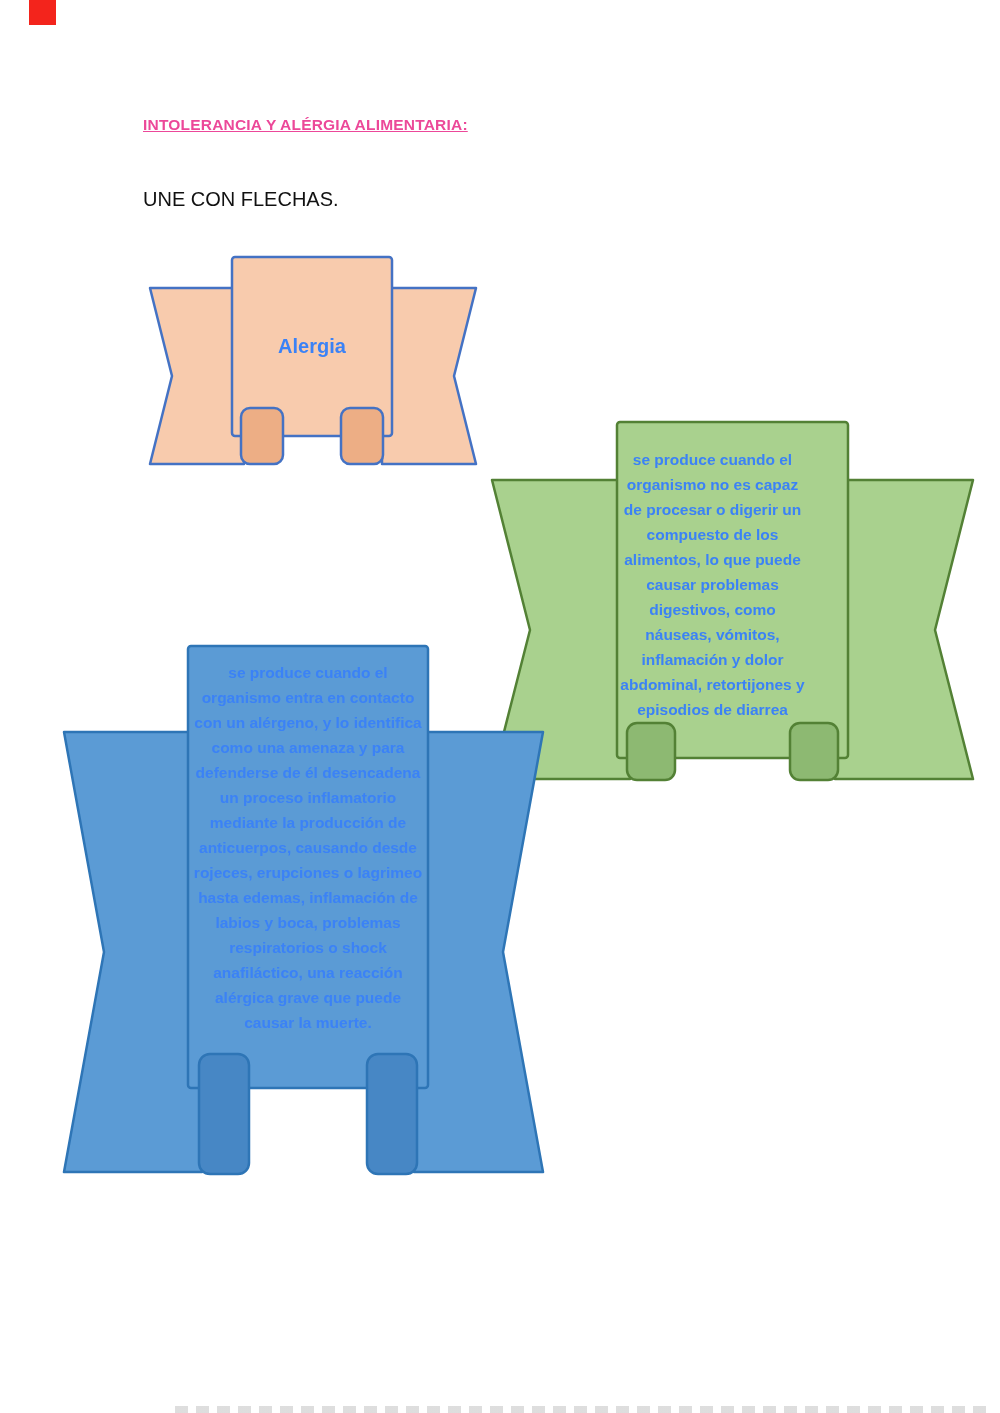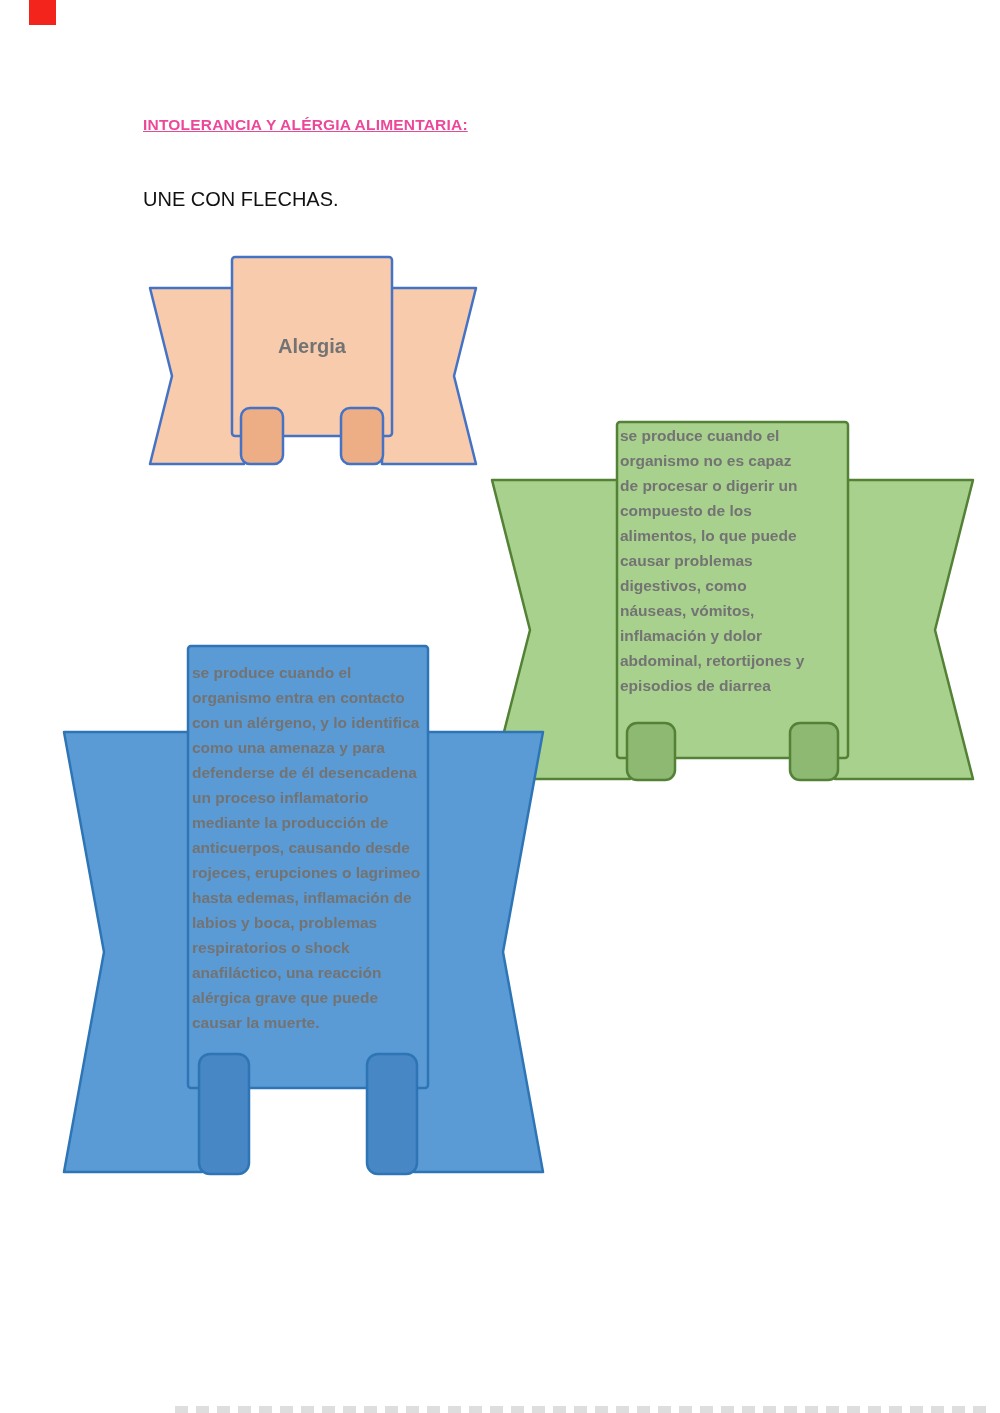--- a/index.html
+++ b/index.html
@@ -32,22 +32,23 @@
     left:143px;top:160px;
     font-size:20px;
     color:#111;
     margin-top:28px;
   }
   .ribbon{position:absolute}
   .ribbon svg{position:absolute;left:0;top:0;width:100%;height:100%;overflow:visible}
   .ribbon path,.ribbon rect{stroke-width:2.5;stroke-linejoin:round}
   .rb-text{
     position:absolute;
+    text-align:center;
     font-weight:bold;
-    color:#737373;
+    color:#3b82f6;
   }
   .rb-title{
     display:flex;align-items:center;justify-content:center;
     font-size:20px;
   }
   .rb-body{
     font-size:15.5px;
     line-height:25px;
   }
   
@@ -88,21 +89,21 @@
   </div>
 
   <div class="ribbon" style="left:490px;top:420px;width:485px;height:363px">
     <svg viewBox="0 0 485 363" class="rb-green" aria-hidden="true">
       <path class="rb-main" d="M 140 60 L 2 60 L 40 210 L 2 359 L 140 359 Z"></path>
       <path class="rb-main" d="M 345 60 L 483 60 L 445 210 L 483 359 L 345 359 Z"></path>
       <rect class="rb-main" x="127" y="2" width="231" height="336" rx="3"></rect>
       <rect class="rb-dark" x="137" y="303" width="48" height="57" rx="10"></rect>
       <rect class="rb-dark" x="300" y="303" width="48" height="57" rx="10"></rect>
     </svg>
-    <div class="rb-text rb-body" style="left:130px;top:3px;width:185px">se produce cuando el organismo no es capaz de procesar o digerir un compuesto de los alimentos, lo que puede causar problemas digestivos, como náuseas, vómitos, inflamación y dolor abdominal, retortijones y episodios de diarrea</div>
+    <div class="rb-text rb-body" style="left:130px;top:27px;width:185px">se produce cuando el organismo no es capaz de procesar o digerir un compuesto de los alimentos, lo que puede causar problemas digestivos, como náuseas, vómitos, inflamación y dolor abdominal, retortijones y episodios de diarrea</div>
   </div>
 
   <div class="ribbon" style="left:62px;top:644px;width:483px;height:535px">
     <svg viewBox="0 0 483 535" class="rb-blue" aria-hidden="true">
       <path class="rb-main" d="M 140 88 L 2 88 L 42 308 L 2 528 L 140 528 Z"></path>
       <path class="rb-main" d="M 352 88 L 481 88 L 441 308 L 481 528 L 352 528 Z"></path>
       <rect class="rb-main" x="126" y="2" width="240" height="442" rx="3"></rect>
       <rect class="rb-dark" x="137" y="410" width="50" height="120" rx="11"></rect>
       <rect class="rb-dark" x="305" y="410" width="50" height="120" rx="11"></rect>
     </svg>

